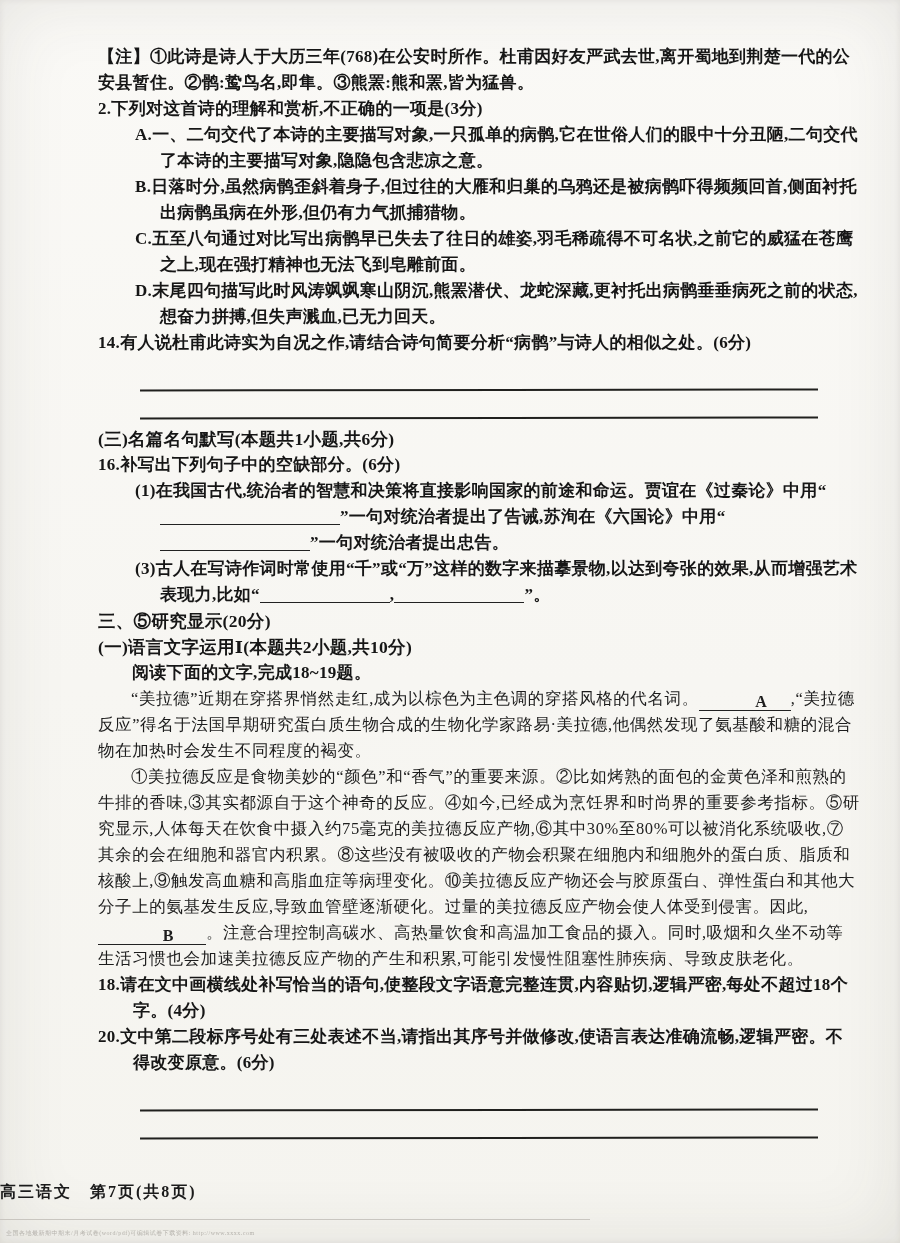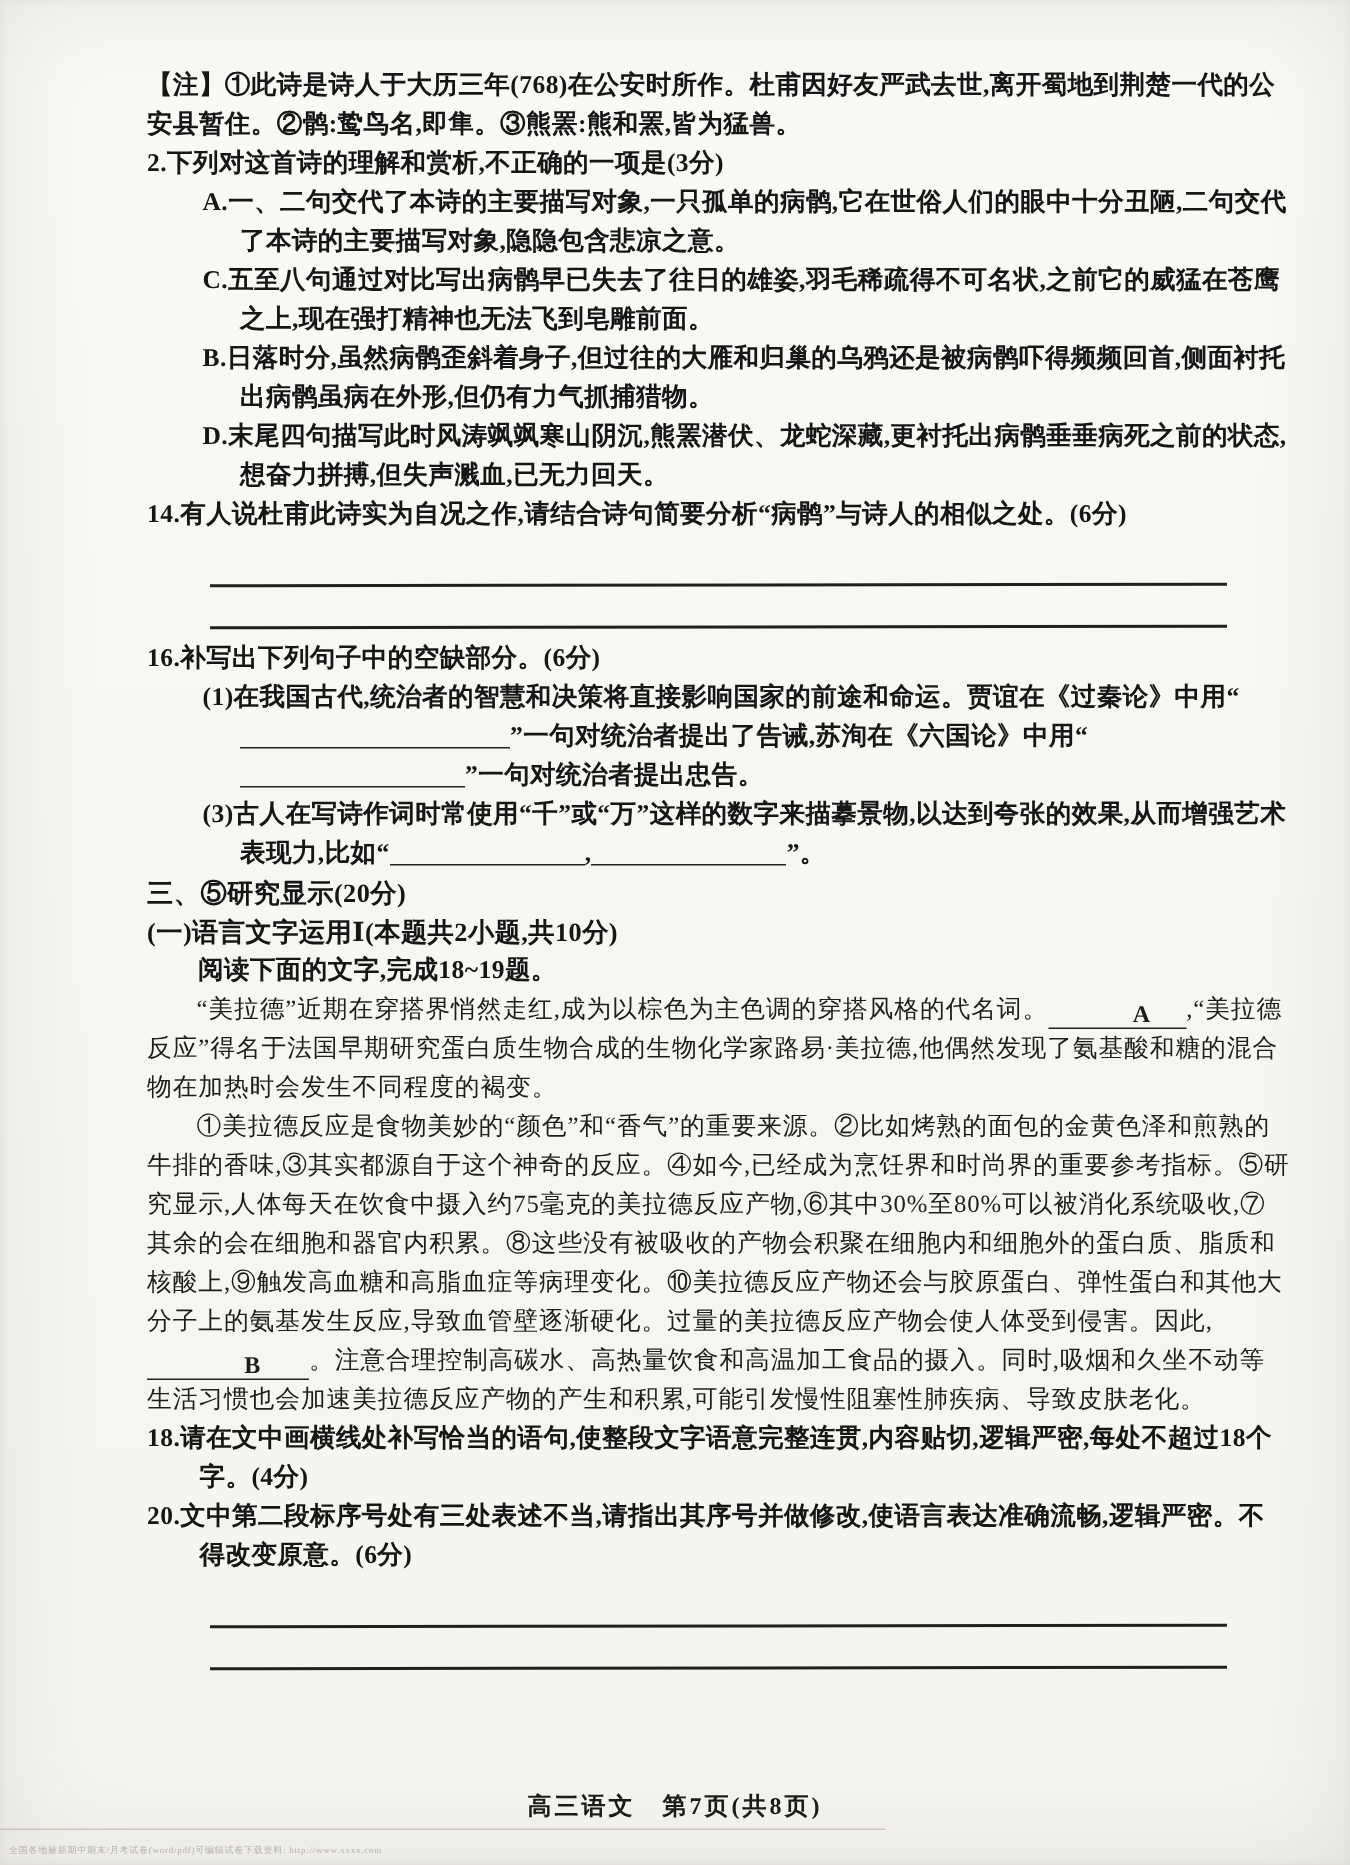--- a/index.html
+++ b/index.html
@@ -51,22 +51,21 @@
     border-bottom:1.6px solid #222;
     height:17px;
     line-height:17px;
     text-align:center;
     vertical-align:-3px;
     font-weight:700;
     font-size:16px;
   }
   .footer{
     position:absolute;
-    left:0;right:0;bottom:28px;
-    text-align:center;
+    left:0;right:0;bottom:40px;
     font-size:16px;
     font-weight:700;
     color:#1b1b1b;
     letter-spacing:2px;
   }
   .artifact-line{
     position:absolute;
     left:0;bottom:23px;
     width:590px;
     border-bottom:1px solid #c9c6c0;
@@ -82,26 +81,27 @@
   }
 </style>
 </head>
 <body>
 
 <div class="page">
   <div class="doc">
       <div class="note"><span>【注】①此诗是诗人于大历三年(768)在公安时所作。杜甫因好友严武去世,离开蜀地到荆楚一代的公安县暂住。②鹘:鸷鸟名,即隼。③熊罴:熊和罴,皆为猛兽。</span></div>
       <div class="question"><span>2.下列对这首诗的理解和赏析,不正确的一项是(3分)</span></div>
       <div class="option"><span>A.一、二句交代了本诗的主要描写对象,一只孤单的病鹘,它在世俗人们的眼中十分丑陋,二句交代了本诗的主要描写对象,隐隐包含悲凉之意。</span></div>
+      <div class="option"><span>B.日落时分,虽然病鹘歪斜着身子,但过往的大雁和归巢的乌鸦还是被病鹘吓得频频回首,侧面衬托出病鹘虽病在外形,但仍有力气抓捕猎物。</span></div>
       <div class="option"><span>C.五至八句通过对比写出病鹘早已失去了往日的雄姿,羽毛稀疏得不可名状,之前它的威猛在苍鹰之上,现在强打精神也无法飞到皂雕前面。</span></div>
-      <div class="option"><span>B.日落时分,虽然病鹘歪斜着身子,但过往的大雁和归巢的乌鸦还是被病鹘吓得频频回首,侧面衬托出病鹘虽病在外形,但仍有力气抓捕猎物。</span></div>
       <div class="option"><span>D.末尾四句描写此时风涛飒飒寒山阴沉,熊罴潜伏、龙蛇深藏,更衬托出病鹘垂垂病死之前的状态,想奋力拼搏,但失声溅血,已无力回天。</span></div>
       <div class="question"><span>14.有人说杜甫此诗实为自况之作,请结合诗句简要分析“病鹘”与诗人的相似之处。(6分)</span></div>
       <div class="ansline gap-top"></div>
       <div class="ansline gap-btm"></div>
+      <div class="section"><span>(三)名篇名句默写(本题共1小题,共6分)</span></div>
       <div class="question"><span>16.补写出下列句子中的空缺部分。(6分)</span></div>
       <div class="subitem"><span>(1)在我国古代,统治者的智慧和决策将直接影响国家的前途和命运。贾谊在《过秦论》中用“</span><span class="blank" style="width: 180px;"></span><span>”一句对统治者提出了告诫,苏洵在《六国论》中用“</span><span class="blank" style="width: 150px;"></span><span>”一句对统治者提出忠告。</span></div>
       <div class="subitem"><span>(3)古人在写诗作词时常使用“千”或“万”这样的数字来描摹景物,以达到夸张的效果,从而增强艺术表现力,比如“</span><span class="blank" style="width: 130px;"></span><span>,</span><span class="blank" style="width: 130px;"></span><span>”。</span></div>
       <div class="section"><span>三、⑤研究显示(20分)</span></div>
       <div class="section"><span>(一)语言文字运用Ⅰ(本题共2小题,共10分)</span></div>
       <div class="inst"><span>阅读下面的文字,完成18~19题。</span></div>
       <div class="passage"><span>“美拉德”近期在穿搭界悄然走红,成为以棕色为主色调的穿搭风格的代名词。</span><span class="blank" style="width: 92px;">A</span><span>,“美拉德反应”得名于法国早期研究蛋白质生物合成的生物化学家路易·美拉德,他偶然发现了氨基酸和糖的混合物在加热时会发生不同程度的褐变。</span></div>
       <div class="passage"><span>①美拉德反应是食物美妙的“颜色”和“香气”的重要来源。②比如烤熟的面包的金黄色泽和煎熟的牛排的香味,③其实都源自于这个神奇的反应。④如今,已经成为烹饪界和时尚界的重要参考指标。⑤研究显示,人体每天在饮食中摄入约75毫克的美拉德反应产物,⑥其中30%至80%可以被消化系统吸收,⑦其余的会在细胞和器官内积累。⑧这些没有被吸收的产物会积聚在细胞内和细胞外的蛋白质、脂质和核酸上,⑨触发高血糖和高脂血症等病理变化。⑩美拉德反应产物还会与胶原蛋白、弹性蛋白和其他大分子上的氨基发生反应,导致血管壁逐渐硬化。过量的美拉德反应产物会使人体受到侵害。因此,</span><span class="blank" style="width: 108px;">B</span><span>。注意合理控制高碳水、高热量饮食和高温加工食品的摄入。同时,吸烟和久坐不动等生活习惯也会加速美拉德反应产物的产生和积累,可能引发慢性阻塞性肺疾病、导致皮肤老化。</span></div>
       <div class="question"><span>18.请在文中画横线处补写恰当的语句,使整段文字语意完整连贯,内容贴切,逻辑严密,每处不超过18个字。(4分)</span></div>
       <div class="question"><span>20.文中第二段标序号处有三处表述不当,请指出其序号并做修改,使语言表达准确流畅,逻辑严密。不得改变原意。(6分)</span></div>

